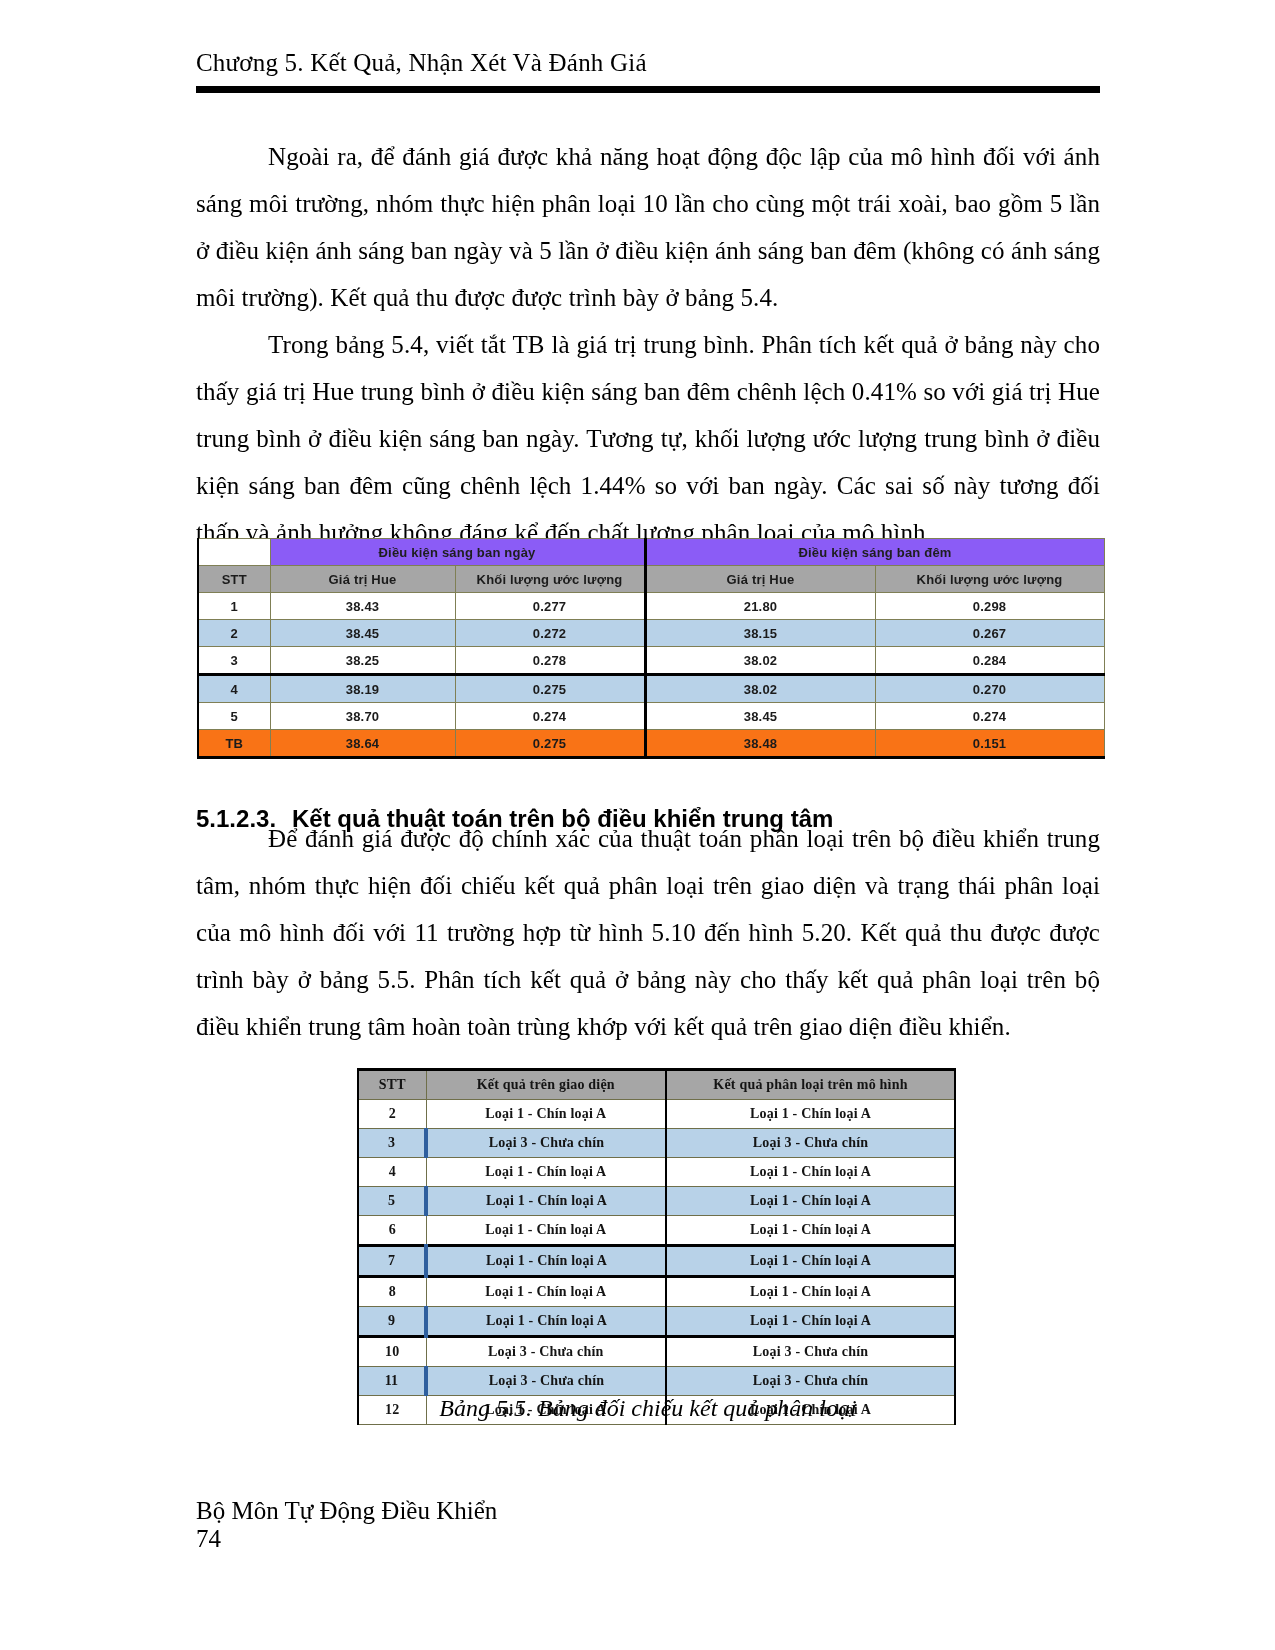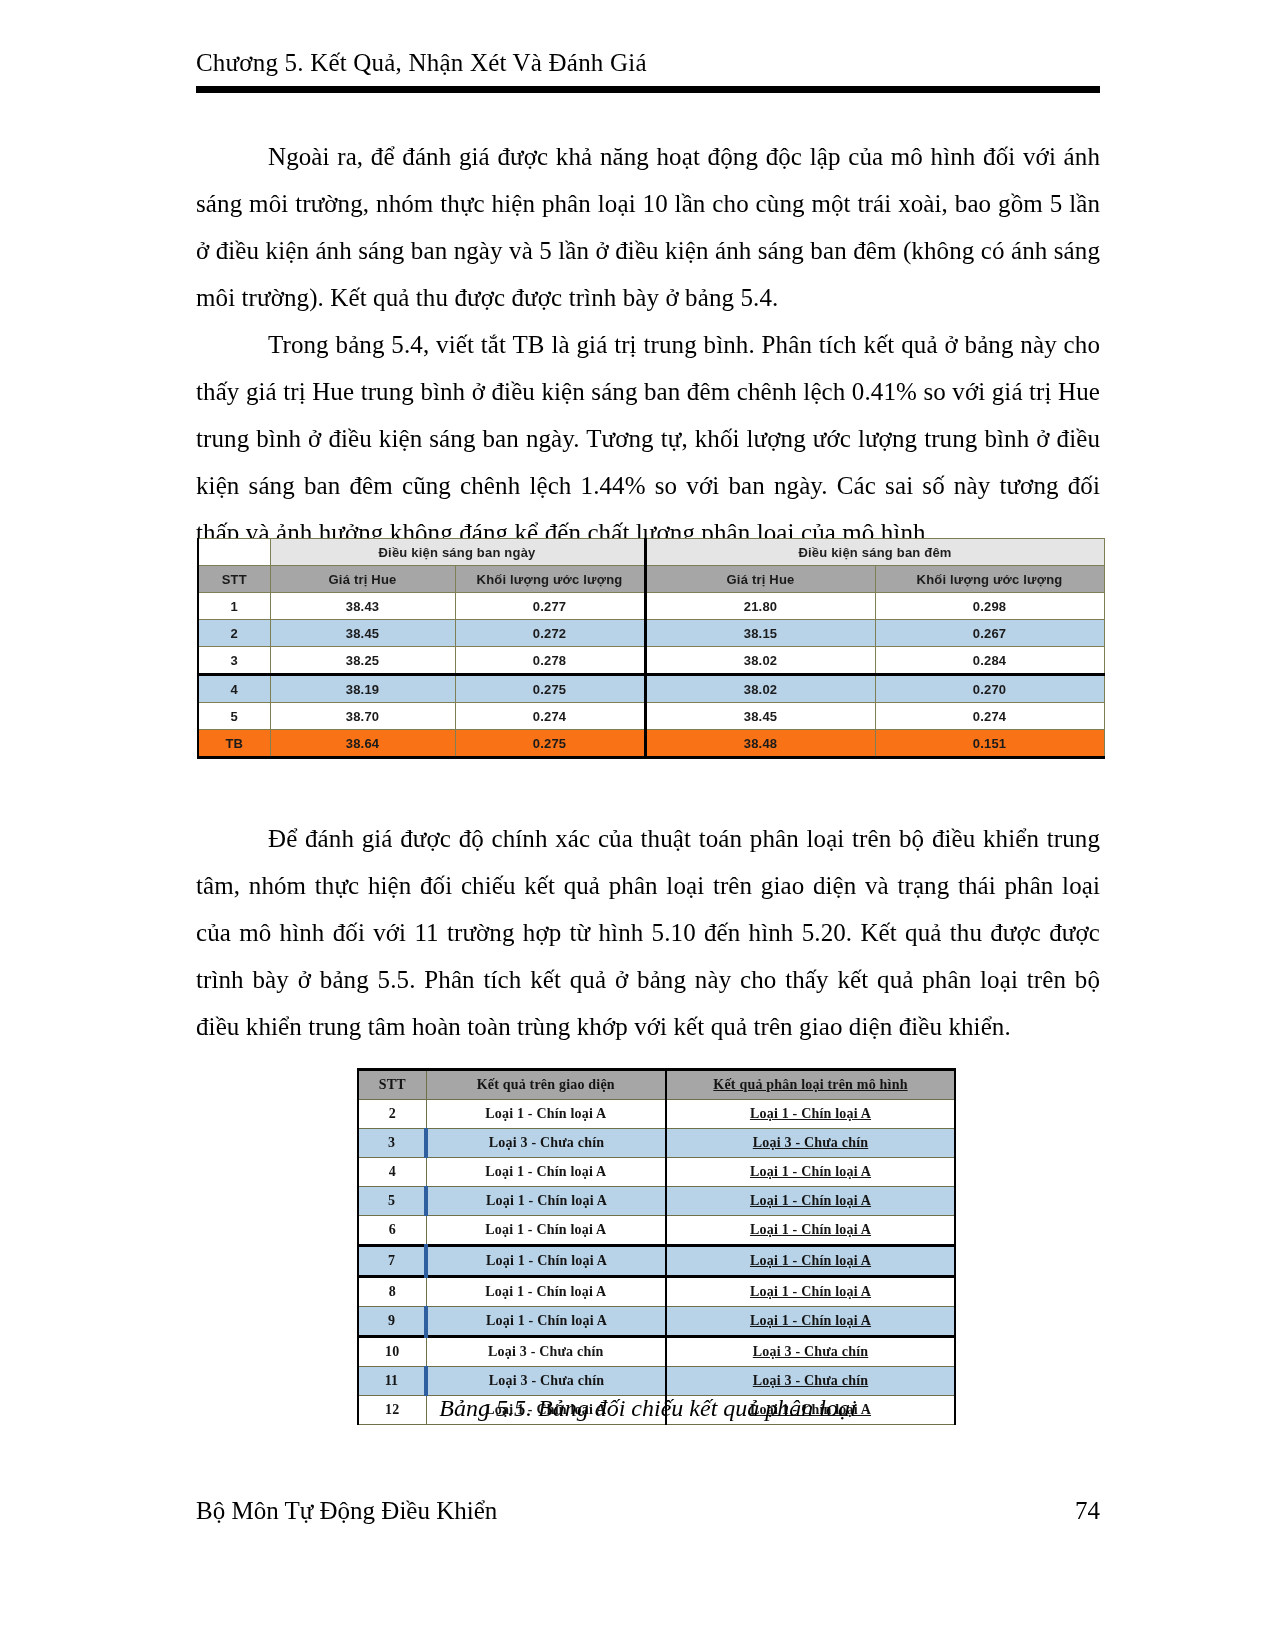--- a/index.html
+++ b/index.html
@@ -97,21 +97,21 @@
     text-align: center;
     font-size: 13px;
     height: 26px;
     padding: 0;
     color: #1b1b1b;
     font-weight: bold;
     filter: blur(0.55px);
     letter-spacing: 0.2px;
   }
   .tbl54 .c-corner { background: #ffffff; border-left: 2px solid #000; }
-  .tbl54 .c-green  { background: #e5e5e5; color: #1e1e1e; }
+  .tbl54 .c-green  { background: #8b5cf6; color: #1e1e1e; }
   .tbl54 .c-grey   { background: #a6a6a6; }
   .tbl54 .c-white  { background: #ffffff; }
   .tbl54 .c-blue   { background: #b8d2e8; }
   .tbl54 .c-tb     { background: #f97316; }
   .tbl54 .vsep     { border-left: 3px solid #000000; }
   .tbl54 .rowtop   { border-top: 3px solid #000000; }
   .tbl54 .rowbot   { border-bottom: 3px solid #000000; }
   .tbl54 .edge-l   { border-left: 2px solid #000000; }
 
   
@@ -132,37 +132,38 @@
     height: 28px;
     padding: 0;
     color: #141414;
     font-weight: bold;
     filter: blur(0.5px);
     letter-spacing: 0.2px;
   }
   .tbl55 .h-grey { background: #a6a6a6; }
   .tbl55 .r-white { background: #ffffff; }
   .tbl55 .r-blue  { background: #b8d2e8; }
-  .tbl55 .vsep    { border-left: 2px solid #000000; text-decoration: underline; }
+  .tbl55 .vsep    { border-left: 2px solid #000000; }
   .tbl55 .edge-l  { border-left: 2px solid #000000; }
   .tbl55 .edge-r  { border-right: 2px solid #000000; }
   .tbl55 .strong-top { border-top: 3px solid #000000; }
   .tbl55 .strong-bot { border-bottom: 3px solid #000000; }
   .tbl55 .blue-mark { border-left: 4px solid #2f5f9e; }
 
   
   .footer-zone {
     position: absolute;
     left: 196px;
     top: 1497px;
     width: 904px;
     display: flex;
     justify-content: space-between;
     align-items: baseline;
     font-size: 25px;
+    flex-direction: column;
   }
   .footer-left  { font-family: "Liberation Serif", "DejaVu Serif", serif; }
   .footer-right { font-family: Liberation Serif, serif; }
 </style>
 </head>
 <body>
 
 <div class="page">
 
   <div class="header-zone">
@@ -238,20 +239,23 @@
           <td class="c-tb rowbot">38.64</td>
           <td class="c-tb rowbot">0.275</td>
           <td class="c-tb vsep rowbot">38.48</td>
           <td class="c-tb rowbot">0.151</td>
         </tr>
       </tbody>
     </table>
   </div>
 
 
+  <div class="section-head" style="top:805px;">
+    <span class="num">5.1.2.3.</span><span>Kết quả thuật toán trên bộ điều khiển trung tâm</span>
+  </div>
 
   <div class="body-zone" style="top:815px;">
     <p class="para">Để đánh giá được độ chính xác của thuật toán phân loại trên bộ điều khiển trung tâm, nhóm thực hiện đối chiếu kết quả phân loại trên giao diện và trạng thái phân loại của mô hình đối với 11 trường hợp từ hình 5.10 đến hình 5.20. Kết quả thu được được trình bày ở bảng 5.5. Phân tích kết quả ở bảng này cho thấy kết quả phân loại trên bộ điều khiển trung tâm hoàn toàn trùng khớp với kết quả trên giao diện điều khiển.</p>
   </div>
 
   <div class="fig-block tbl55">
     <table>
       <colgroup>
         <col style="width:68px">
         <col style="width:240px">

